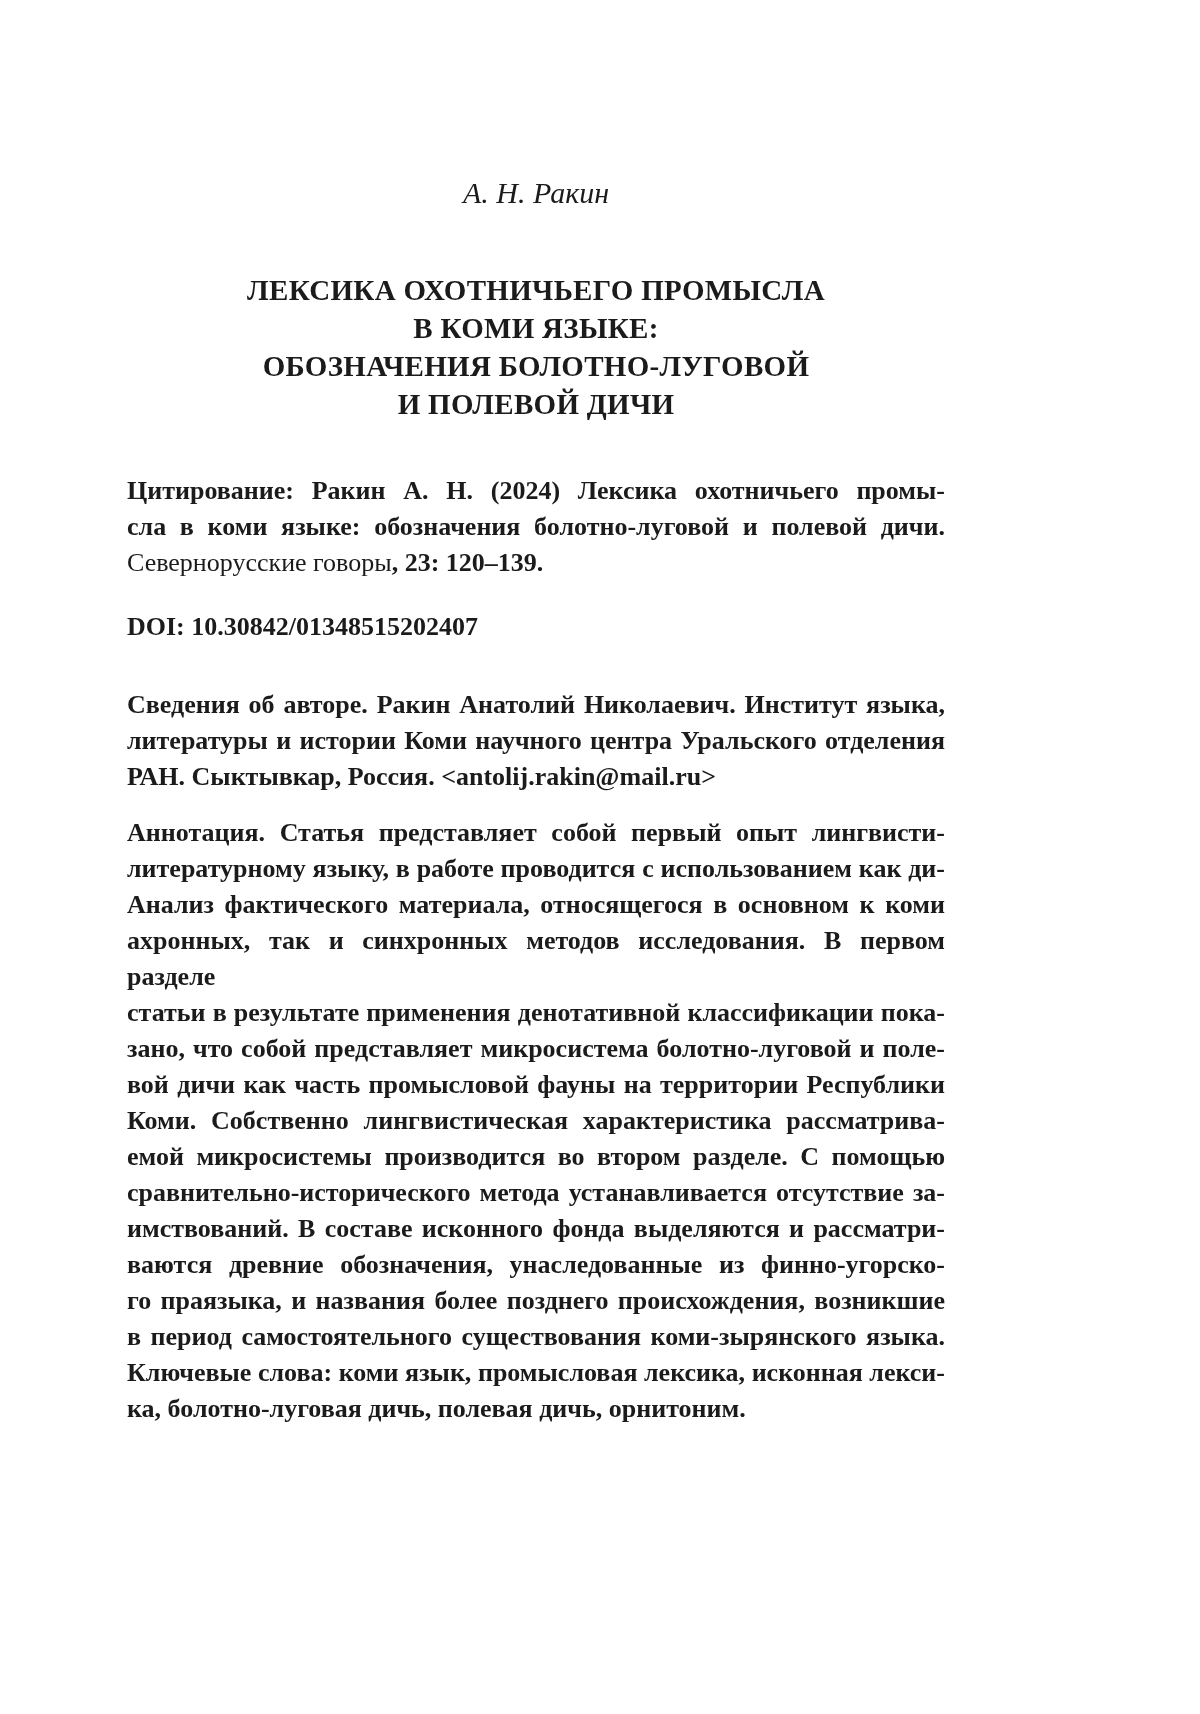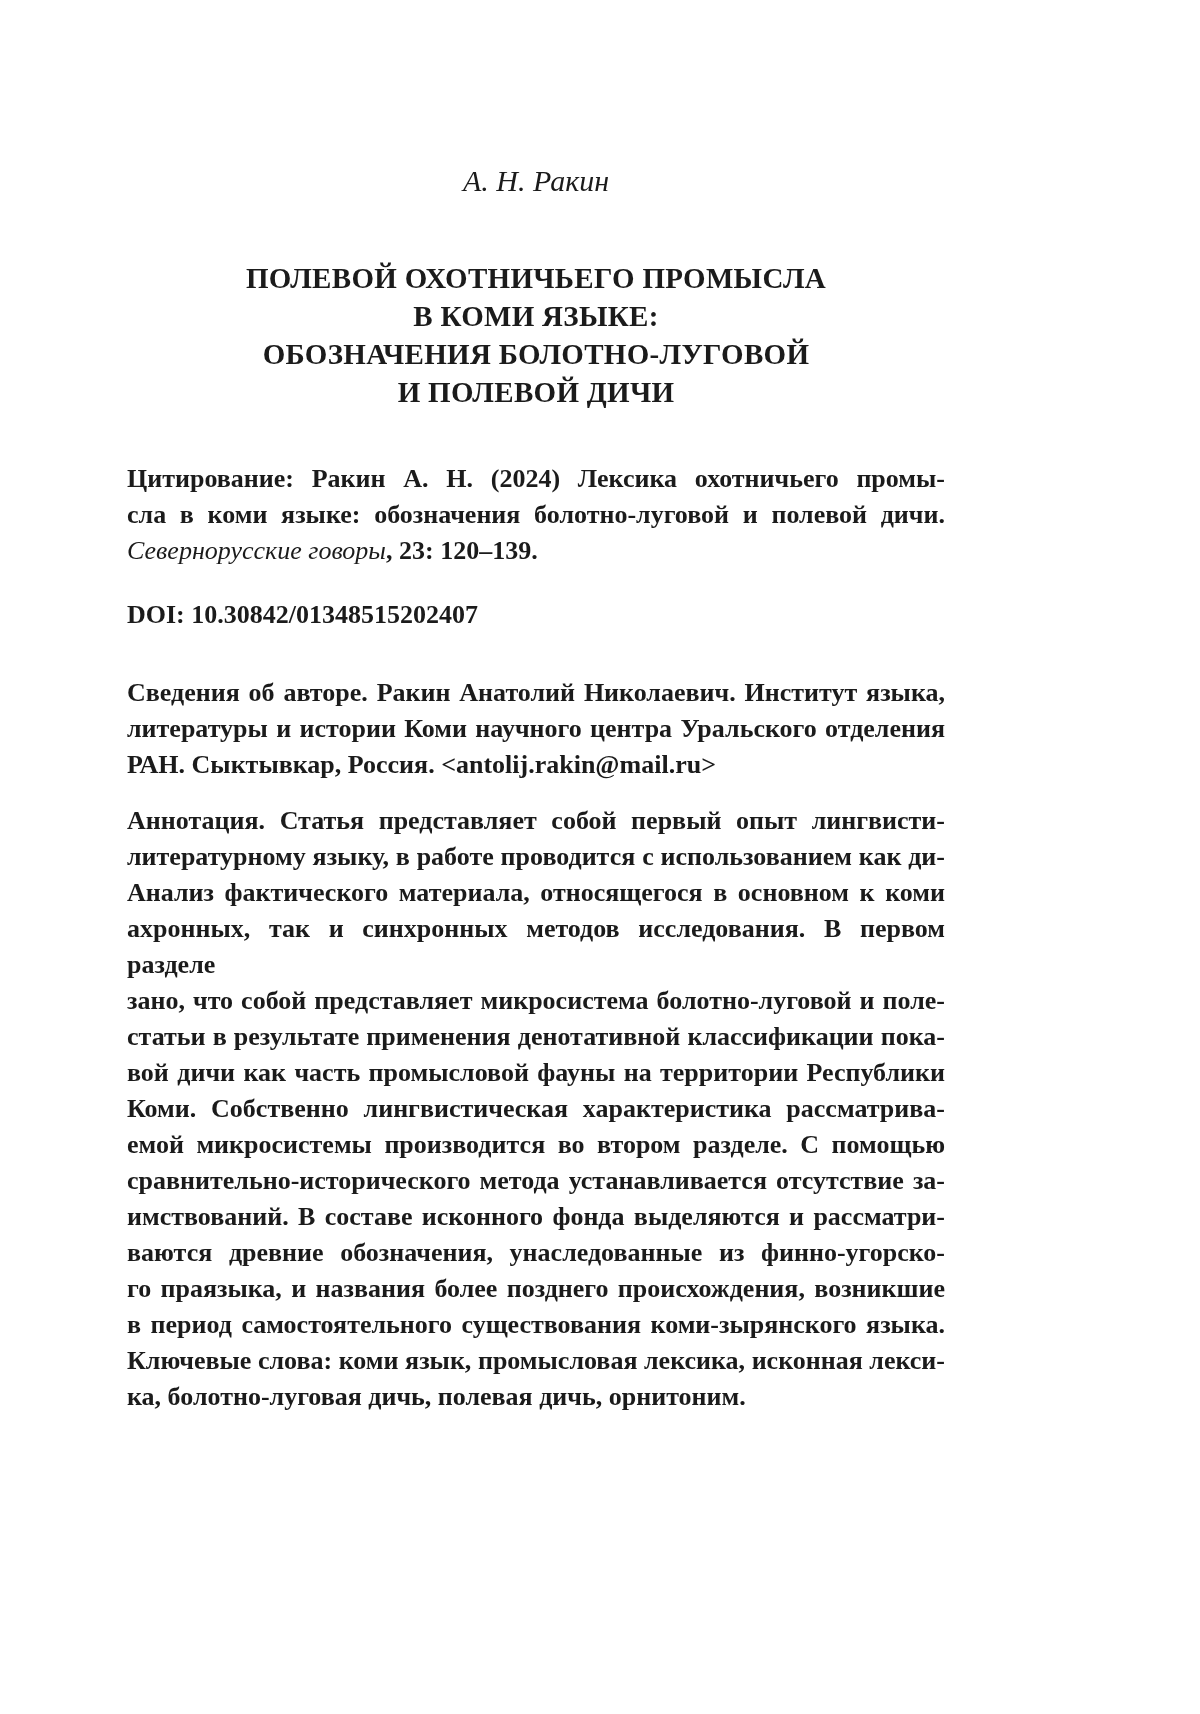--- a/index.html
+++ b/index.html
@@ -16,21 +16,21 @@
   .page{
     position:relative;
     width:1200px;
     height:1714px;
     background:var(--paper);
     overflow:hidden;
   }
   .content{
     position:absolute;
     left:127px;
-    top:0;
+    top:12px;
     width:818px;
     padding-top:163px;
   }
   .author-heading{
     text-align:center;
     font-style:italic;
     font-size:30px;
     line-height:36px;
   }
   .title{
@@ -51,33 +51,33 @@
     font-size:26px;
     line-height:36px;
     text-align:justify;
     text-align-last:justify;
     white-space:normal;
   }
   .line.last{
     text-align-last:left;
   }
   .seg-bold{font-weight:700;}
-  .seg-italic{font-style:italic;}
+  .seg-italic{}
   .seg-normal{font-weight:700;font-style:normal;}
 </style>
 </head>
 <body>
 
 <div class="page" data-name="paper-page">
   <div class="content" data-name="page-content">
 
     <div class="author-heading" data-name="author-heading">А. Н. Ракин</div>
 
     <h1 class="title" data-name="article-title">
-      <span class="title-line" data-name="title-line">ПОЛЕВОЙ ОХОТНИЧЬЕГО ПРОМЫСЛА</span>
+      <span class="title-line" data-name="title-line">ЛЕКСИКА ОХОТНИЧЬЕГО ПРОМЫСЛА</span>
       <span class="title-line" data-name="title-line">В КОМИ ЯЗЫКЕ:</span>
       <span class="title-line" data-name="title-line">ОБОЗНАЧЕНИЯ БОЛОТНО-ЛУГОВОЙ</span>
       <span class="title-line" data-name="title-line">И ПОЛЕВОЙ ДИЧИ</span>
     </h1>
 
     <div data-name="body-blocks">
         <div class="para" data-name="citation-paragraph">
           <div class="line" data-name="text-line"><span class="seg-bold" data-name="bold-text">Цитирование: </span><span class="seg-normal" data-name="text">Ракин А. Н. (2024) Лексика охотничьего промы-</span></div>
           <div class="line" data-name="text-line"><span class="seg-normal" data-name="text">сла в коми языке: обозначения болотно-луговой и полевой дичи.</span></div>
           <div class="line last" data-name="text-line"><span class="seg-italic" data-name="italic-text">Севернорусские говоры</span><span class="seg-normal" data-name="text">, 23: 120–139.</span></div>
@@ -88,22 +88,22 @@
         <div class="para" data-name="author-info-paragraph">
           <div class="line" data-name="text-line"><span class="seg-bold" data-name="bold-text">Сведения об авторе. </span><span class="seg-normal" data-name="text">Ракин Анатолий Николаевич. Институт языка,</span></div>
           <div class="line" data-name="text-line"><span class="seg-normal" data-name="text">литературы и истории Коми научного центра Уральского отделения</span></div>
           <div class="line last" data-name="text-line"><span class="seg-normal" data-name="text">РАН. Сыктывкар, Россия. &lt;antolij.rakin@mail.ru&gt;</span></div>
         </div>
         <div class="para" data-name="abstract-paragraph">
           <div class="line" data-name="text-line"><span class="seg-bold" data-name="bold-text">Аннотация. </span><span class="seg-normal" data-name="text">Статья представляет собой первый опыт лингвисти-</span></div>
           <div class="line" data-name="text-line"><span class="seg-normal" data-name="text">литературному языку, в работе проводится с использованием как ди-</span></div>
           <div class="line" data-name="text-line"><span class="seg-normal" data-name="text">Анализ фактического материала, относящегося в основном к коми</span></div>
           <div class="line" data-name="text-line"><span class="seg-normal" data-name="text">ахронных, так и синхронных методов исследования. В первом разделе</span></div>
+          <div class="line" data-name="text-line"><span class="seg-normal" data-name="text">статьи в результате применения денотативной классификации пока-</span></div>
           <div class="line" data-name="text-line"><span class="seg-normal" data-name="text">зано, что собой представляет микросистема болотно-луговой и поле-</span></div>
-          <div class="line" data-name="text-line"><span class="seg-normal" data-name="text">статьи в результате применения денотативной классификации пока-</span></div>
           <div class="line" data-name="text-line"><span class="seg-normal" data-name="text">вой дичи как часть промысловой фауны на территории Республики</span></div>
           <div class="line" data-name="text-line"><span class="seg-normal" data-name="text">Коми. Собственно лингвистическая характеристика рассматрива-</span></div>
           <div class="line" data-name="text-line"><span class="seg-normal" data-name="text">емой микросистемы производится во втором разделе. С помощью</span></div>
           <div class="line" data-name="text-line"><span class="seg-normal" data-name="text">сравнительно-исторического метода устанавливается отсутствие за-</span></div>
           <div class="line" data-name="text-line"><span class="seg-normal" data-name="text">имствований. В составе исконного фонда выделяются и рассматри-</span></div>
           <div class="line" data-name="text-line"><span class="seg-normal" data-name="text">ваются древние обозначения, унаследованные из финно-угорско-</span></div>
           <div class="line" data-name="text-line"><span class="seg-normal" data-name="text">го праязыка, и названия более позднего происхождения, возникшие</span></div>
           <div class="line" data-name="text-line"><span class="seg-normal" data-name="text">в период самостоятельного существования коми-зырянского языка.</span></div>
           <div class="line" data-name="text-line"><span class="seg-bold" data-name="bold-text">Ключевые слова</span><span class="seg-normal" data-name="text">: коми язык, промысловая лексика, исконная лекси-</span></div>
           <div class="line last" data-name="text-line"><span class="seg-normal" data-name="text">ка, болотно-луговая дичь, полевая дичь, орнитоним.</span></div>

